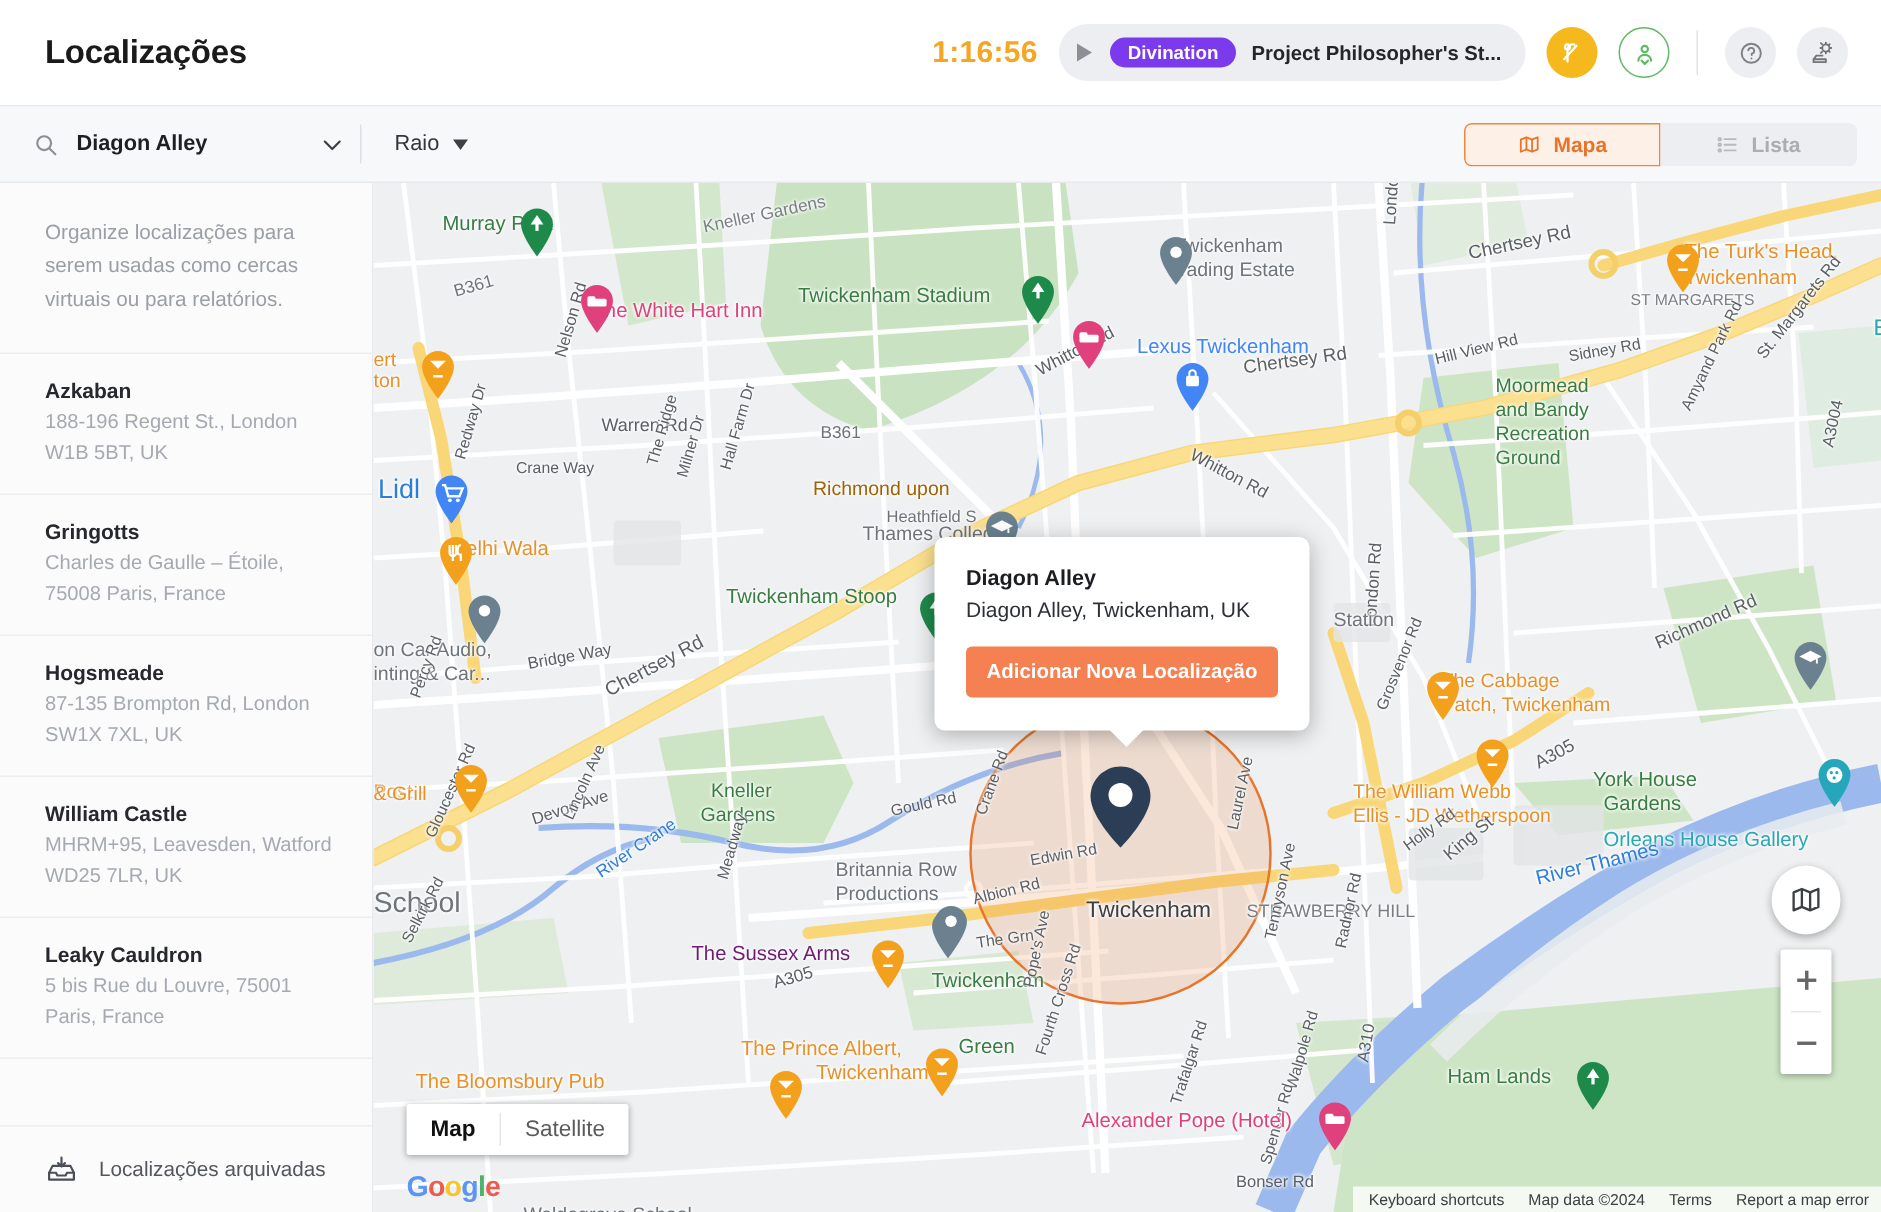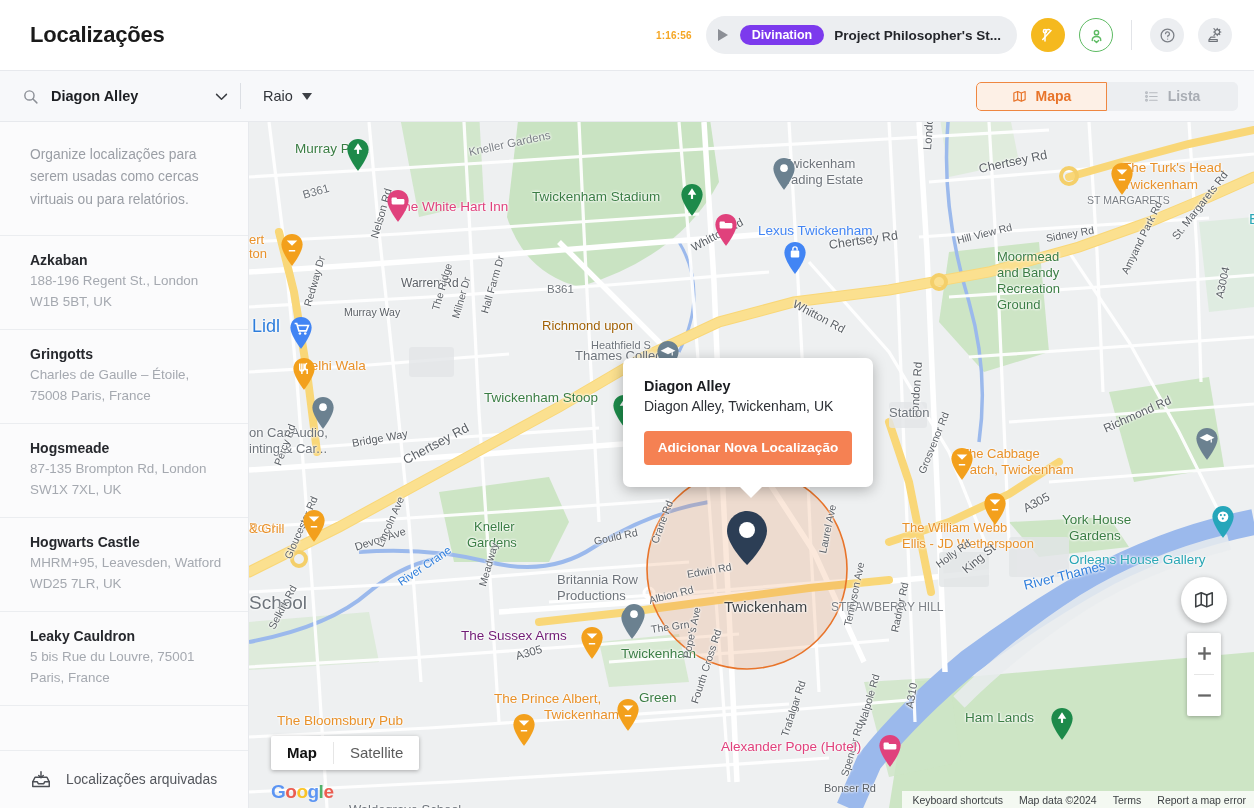--- a/index.html
+++ b/index.html
@@ -15,21 +15,21 @@
   .header {
     height: 70px; flex: 0 0 70px;
     background:#fff;
     display:flex; align-items:center;
     padding: 0 22px 0 30px;
     position: relative;
     z-index: 40;
   }
   .page-title { font-size: 22px; font-weight: 700; color:#1a1a1a; letter-spacing:-0.2px; }
   .header-right { margin-left:auto; display:flex; align-items:center; gap: 14px; }
-  .timer { font-size:10px; font-weight:600; color:#f5a623; letter-spacing:0.2px; }
+  .timer { font-size:20px; font-weight:600; color:#f5a623; letter-spacing:0.2px; }
   .task-pill {
     display:flex; align-items:center; gap:10px;
     background:#eceef1; border-radius:22px;
     height:38px; padding: 0 16px 0 12px;
   }
   .play-tri {
     width:0; height:0; border-left:10px solid #8c8f96;
     border-top:6px solid transparent; border-bottom:6px solid transparent;
     margin-right:2px;
   }
@@ -247,21 +247,21 @@
         </div>
         <div class="loc-item">
           <div class="loc-name">Gringotts</div>
           <div class="loc-addr">Charles de Gaulle – Étoile, 75008 Paris, France</div>
         </div>
         <div class="loc-item">
           <div class="loc-name">Hogsmeade</div>
           <div class="loc-addr">87-135 Brompton Rd, London SW1X 7XL, UK</div>
         </div>
         <div class="loc-item">
-          <div class="loc-name">Hogwarts Castle</div>
+          <div class="loc-name">William Castle</div>
           <div class="loc-addr">MHRM+95, Leavesden, Watford WD25 7LR, UK</div>
         </div>
         <div class="loc-item">
           <div class="loc-name">Leaky Cauldron</div>
           <div class="loc-addr">5 bis Rue du Louvre, 75001 Paris, France</div>
         </div>
         <div class="loc-spacer"></div>
       </div>
 
       <div class="side-footer">
@@ -395,21 +395,21 @@
           <div class="mlabel" style="position: absolute; white-space: nowrap; left: 298px; top: 161px; color: rgb(110, 116, 123); font-size: 11.5px; font-weight: 400; text-shadow: rgb(255, 255, 255) 0px 0px 3px, rgb(255, 255, 255) 0px 0px 3px, rgb(255, 255, 255) 0px 0px 2px;">B361</div>
           <div class="mlabel" style="position: absolute; white-space: nowrap; left: 443px; top: 120px; color: rgb(91, 96, 102); font-size: 11.5px; font-weight: 400; transform: rotate(-28deg); transform-origin: left center; text-shadow: rgb(255, 255, 255) 0px 0px 3px, rgb(255, 255, 255) 0px 0px 3px, rgb(255, 255, 255) 0px 0px 2px;">Whitton Rd</div>
           <div class="mlabel" style="position: absolute; white-space: nowrap; left: 580px; top: 116px; color: rgb(91, 96, 102); font-size: 12.5px; font-weight: 400; transform: rotate(-8deg); transform-origin: left center; text-shadow: rgb(255, 255, 255) 0px 0px 3px, rgb(255, 255, 255) 0px 0px 3px, rgb(255, 255, 255) 0px 0px 2px;">Chertsey Rd</div>
           <div class="mlabel" style="position: absolute; white-space: nowrap; left: 730px; top: 40px; color: rgb(91, 96, 102); font-size: 12.5px; font-weight: 400; transform: rotate(-12deg); transform-origin: left center; text-shadow: rgb(255, 255, 255) 0px 0px 3px, rgb(255, 255, 255) 0px 0px 3px, rgb(255, 255, 255) 0px 0px 2px;">Chertsey Rd</div>
           <div class="mlabel" style="position: absolute; white-space: nowrap; left: 545px; top: 175px; color: rgb(91, 96, 102); font-size: 11.5px; font-weight: 400; transform: rotate(28deg); transform-origin: left center; text-shadow: rgb(255, 255, 255) 0px 0px 3px, rgb(255, 255, 255) 0px 0px 3px, rgb(255, 255, 255) 0px 0px 2px;">Whitton Rd</div>
           <div class="mlabel" style="position: absolute; white-space: nowrap; left: 678px; top: 22px; color: rgb(91, 96, 102); font-size: 11.5px; font-weight: 400; transform: rotate(-86deg); transform-origin: left center; text-shadow: rgb(255, 255, 255) 0px 0px 3px, rgb(255, 255, 255) 0px 0px 3px, rgb(255, 255, 255) 0px 0px 2px;">London Rd</div>
           <div class="mlabel" style="position: absolute; white-space: nowrap; left: 665px; top: 290px; color: rgb(91, 96, 102); font-size: 11.5px; font-weight: 400; transform: rotate(-86deg); transform-origin: left center; text-shadow: rgb(255, 255, 255) 0px 0px 3px, rgb(255, 255, 255) 0px 0px 3px, rgb(255, 255, 255) 0px 0px 2px;">London Rd</div>
           <div class="mlabel" style="position: absolute; white-space: nowrap; left: 152px; top: 154px; color: rgb(91, 96, 102); font-size: 12px; font-weight: 400; text-shadow: rgb(255, 255, 255) 0px 0px 3px, rgb(255, 255, 255) 0px 0px 3px, rgb(255, 255, 255) 0px 0px 2px;">Warren Rd</div>
           <div class="mlabel" style="position: absolute; white-space: nowrap; left: 125px; top: 110px; color: rgb(91, 96, 102); font-size: 11px; font-weight: 400; transform: rotate(-74deg); transform-origin: left center; text-shadow: rgb(255, 255, 255) 0px 0px 3px, rgb(255, 255, 255) 0px 0px 3px, rgb(255, 255, 255) 0px 0px 2px;">Nelson Rd</div>
           <div class="mlabel" style="position: absolute; white-space: nowrap; left: 58px; top: 178px; color: rgb(91, 96, 102); font-size: 10.5px; font-weight: 400; transform: rotate(-74deg); transform-origin: left center; text-shadow: rgb(255, 255, 255) 0px 0px 3px, rgb(255, 255, 255) 0px 0px 3px, rgb(255, 255, 255) 0px 0px 2px;">Redway Dr</div>
-          <div class="mlabel" style="position: absolute; white-space: nowrap; left: 95px; top: 184px; color: rgb(91, 96, 102); font-size: 10.5px; font-weight: 400; text-shadow: rgb(255, 255, 255) 0px 0px 3px, rgb(255, 255, 255) 0px 0px 3px, rgb(255, 255, 255) 0px 0px 2px;">Murray Way</div>
+          <div class="mlabel" style="position: absolute; white-space: nowrap; left: 95px; top: 184px; color: rgb(91, 96, 102); font-size: 10.5px; font-weight: 400; text-shadow: rgb(255, 255, 255) 0px 0px 3px, rgb(255, 255, 255) 0px 0px 3px, rgb(255, 255, 255) 0px 0px 2px;">Crane Way</div>
           <div class="mlabel" style="position: absolute; white-space: nowrap; left: 186px; top: 182px; color: rgb(91, 96, 102); font-size: 10.5px; font-weight: 400; transform: rotate(-74deg); transform-origin: left center; text-shadow: rgb(255, 255, 255) 0px 0px 3px, rgb(255, 255, 255) 0px 0px 3px, rgb(255, 255, 255) 0px 0px 2px;">The Ridge</div>
           <div class="mlabel" style="position: absolute; white-space: nowrap; left: 206px; top: 190px; color: rgb(91, 96, 102); font-size: 10.5px; font-weight: 400; transform: rotate(-74deg); transform-origin: left center; text-shadow: rgb(255, 255, 255) 0px 0px 3px, rgb(255, 255, 255) 0px 0px 3px, rgb(255, 255, 255) 0px 0px 2px;">Milner Dr</div>
           <div class="mlabel" style="position: absolute; white-space: nowrap; left: 235px; top: 185px; color: rgb(91, 96, 102); font-size: 10.5px; font-weight: 400; transform: rotate(-74deg); transform-origin: left center; text-shadow: rgb(255, 255, 255) 0px 0px 3px, rgb(255, 255, 255) 0px 0px 3px, rgb(255, 255, 255) 0px 0px 2px;">Hall Farm Dr</div>
           <div class="mlabel" style="position: absolute; white-space: nowrap; left: 3px; top: 194px; color: rgb(45, 125, 219); font-size: 18px; font-weight: 500; text-shadow: rgb(255, 255, 255) 0px 0px 3px, rgb(255, 255, 255) 0px 0px 3px, rgb(255, 255, 255) 0px 0px 2px;">Lidl</div>
           <div class="mlabel" style="position: absolute; white-space: nowrap; left: 52px; top: 236px; color: rgb(232, 145, 42); font-size: 13.5px; font-weight: 500; text-shadow: rgb(255, 255, 255) 0px 0px 3px, rgb(255, 255, 255) 0px 0px 3px, rgb(255, 255, 255) 0px 0px 2px;">Delhi Wala</div>
           <div class="mlabel" style="position: absolute; white-space: nowrap; left: 293px; top: 196px; color: #a16207; font-size: 13px; font-weight: 500; text-shadow: rgb(255, 255, 255) 0px 0px 3px, rgb(255, 255, 255) 0px 0px 3px, rgb(255, 255, 255) 0px 0px 2px;">Richmond upon</div>
           <div class="mlabel" style="position: absolute; white-space: nowrap; left: 293px; top: 226px; color: rgb(110, 116, 123); font-size: 13px; font-weight: 500; text-shadow: rgb(255, 255, 255) 0px 0px 3px, rgb(255, 255, 255) 0px 0px 3px, rgb(255, 255, 255) 0px 0px 2px; margin-left: 33px;">Thames College</div>
           <div class="mlabel" style="position: absolute; white-space: nowrap; left: 342px; top: 217px; color: rgb(110, 116, 123); font-size: 11px; font-weight: 400; text-shadow: rgb(255, 255, 255) 0px 0px 3px, rgb(255, 255, 255) 0px 0px 3px, rgb(255, 255, 255) 0px 0px 2px;">Heathfield S</div>
           <div class="mlabel" style="position: absolute; white-space: nowrap; left: 235px; top: 268px; color: rgb(58, 125, 68); font-size: 13.5px; font-weight: 500; text-shadow: rgb(255, 255, 255) 0px 0px 3px, rgb(255, 255, 255) 0px 0px 3px, rgb(255, 255, 255) 0px 0px 2px;">Twickenham Stoop</div>
           <div class="mlabel" style="position: absolute; white-space: nowrap; left: 748px; top: 127px; color: rgb(58, 125, 68); font-size: 13px; font-weight: 500; text-shadow: rgb(255, 255, 255) 0px 0px 3px, rgb(255, 255, 255) 0px 0px 3px, rgb(255, 255, 255) 0px 0px 2px;">Moormead</div>

